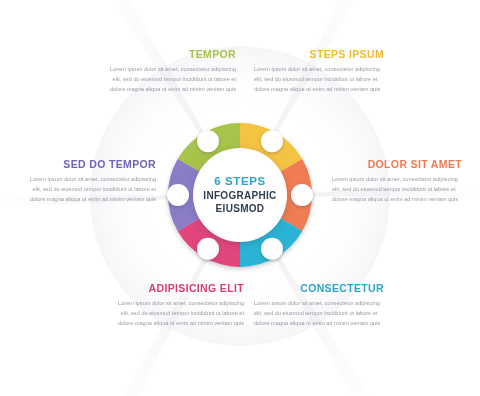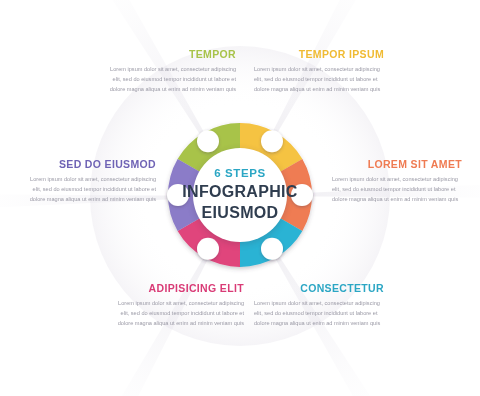--- a/index.html
+++ b/index.html
@@ -58,21 +58,21 @@
     z-index: 6;
   }
   .center-steps {
     font-size: 11.5px;
     font-weight: bold;
     color: #2ba6c4;
     letter-spacing: 0.6px;
     line-height: 1.25;
   }
   .center-l1, .center-l2 {
-    font-size: 16px;
+    font-size: 10px;
     font-weight: bold;
     color: #2f3d4f;
     letter-spacing: 0.3px;
     line-height: 1.35;
     text-align: center;
   }
 
   
   .block {
     position: absolute;
@@ -183,31 +183,31 @@
     <div class="center-l1">INFOGRAPHIC</div>
     <div class="center-l2">EIUSMOD</div>
   </div>
 
   <div class="block align-right" id="blk-tempor">
     <p class="b-title" style="color:#a8c34a">TEMPOR</p>
     <p class="b-body">Lorem ipsum dolor sit amet, consectetur adipiscing elit, sed do eiusmod tempor incididunt ut labore et dolore magna aliqua ut enim ad minim veniam quis</p>
   </div>
 
   <div class="block align-left" id="blk-lorem">
-    <p class="b-title" style="color:#f0bb33">TEMPOR IPSUM</p>
+    <p class="b-title" style="color:#f0bb33">STEPS IPSUM</p>
     <p class="b-body">Lorem ipsum dolor sit amet, consectetur adipiscing elit, sed do eiusmod tempor incididunt ut labore et dolore magna aliqua ut enim ad minim veniam quis</p>
   </div>
 
   <div class="block align-right" id="blk-sed">
-    <p class="b-title" style="color:#6f63b5">SED DO EIUSMOD</p>
+    <p class="b-title" style="color:#6f63b5">SED DO TEMPOR</p>
     <p class="b-body">Lorem ipsum dolor sit amet, consectetur adipiscing elit, sed do eiusmod tempor incididunt ut labore et dolore magna aliqua ut enim ad minim veniam quis</p>
   </div>
 
   <div class="block align-left" id="blk-dolor">
-    <p class="b-title" style="color:#ef7b52">LOREM SIT AMET</p>
+    <p class="b-title" style="color:#ef7b52">DOLOR SIT AMET</p>
     <p class="b-body">Lorem ipsum dolor sit amet, consectetur adipiscing elit, sed do eiusmod tempor incididunt ut labore et dolore magna aliqua ut enim ad minim veniam quis</p>
   </div>
 
   <div class="block align-left" id="blk-consectetur">
     <p class="b-title" style="color:#2ba6c4">CONSECTETUR</p>
     <p class="b-body">Lorem ipsum dolor sit amet, consectetur adipiscing elit, sed do eiusmod tempor incididunt ut labore et dolore magna aliqua ut enim ad minim veniam quis</p>
   </div>
 
   <div class="block align-right" id="blk-adipisicing">
     <p class="b-title" style="color:#d93b76">ADIPISICING ELIT</p>

